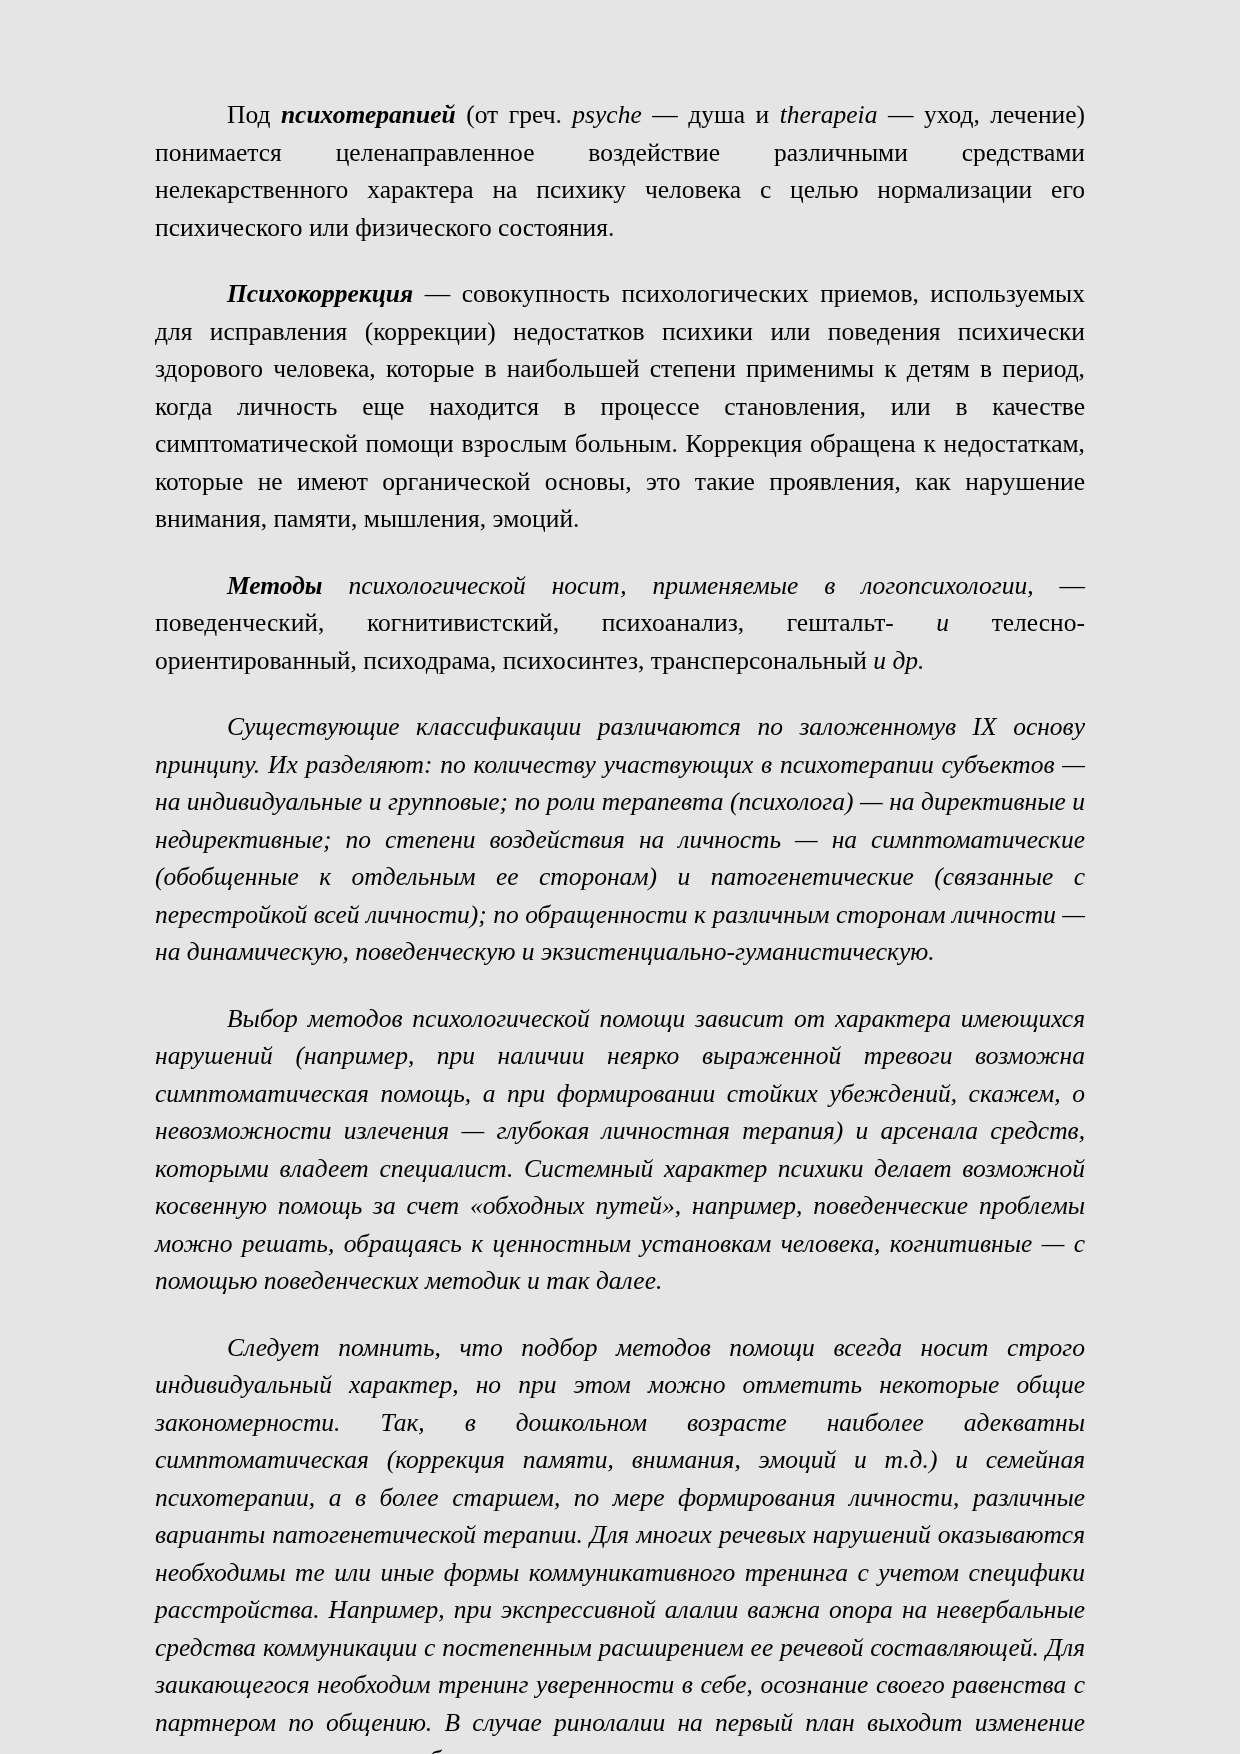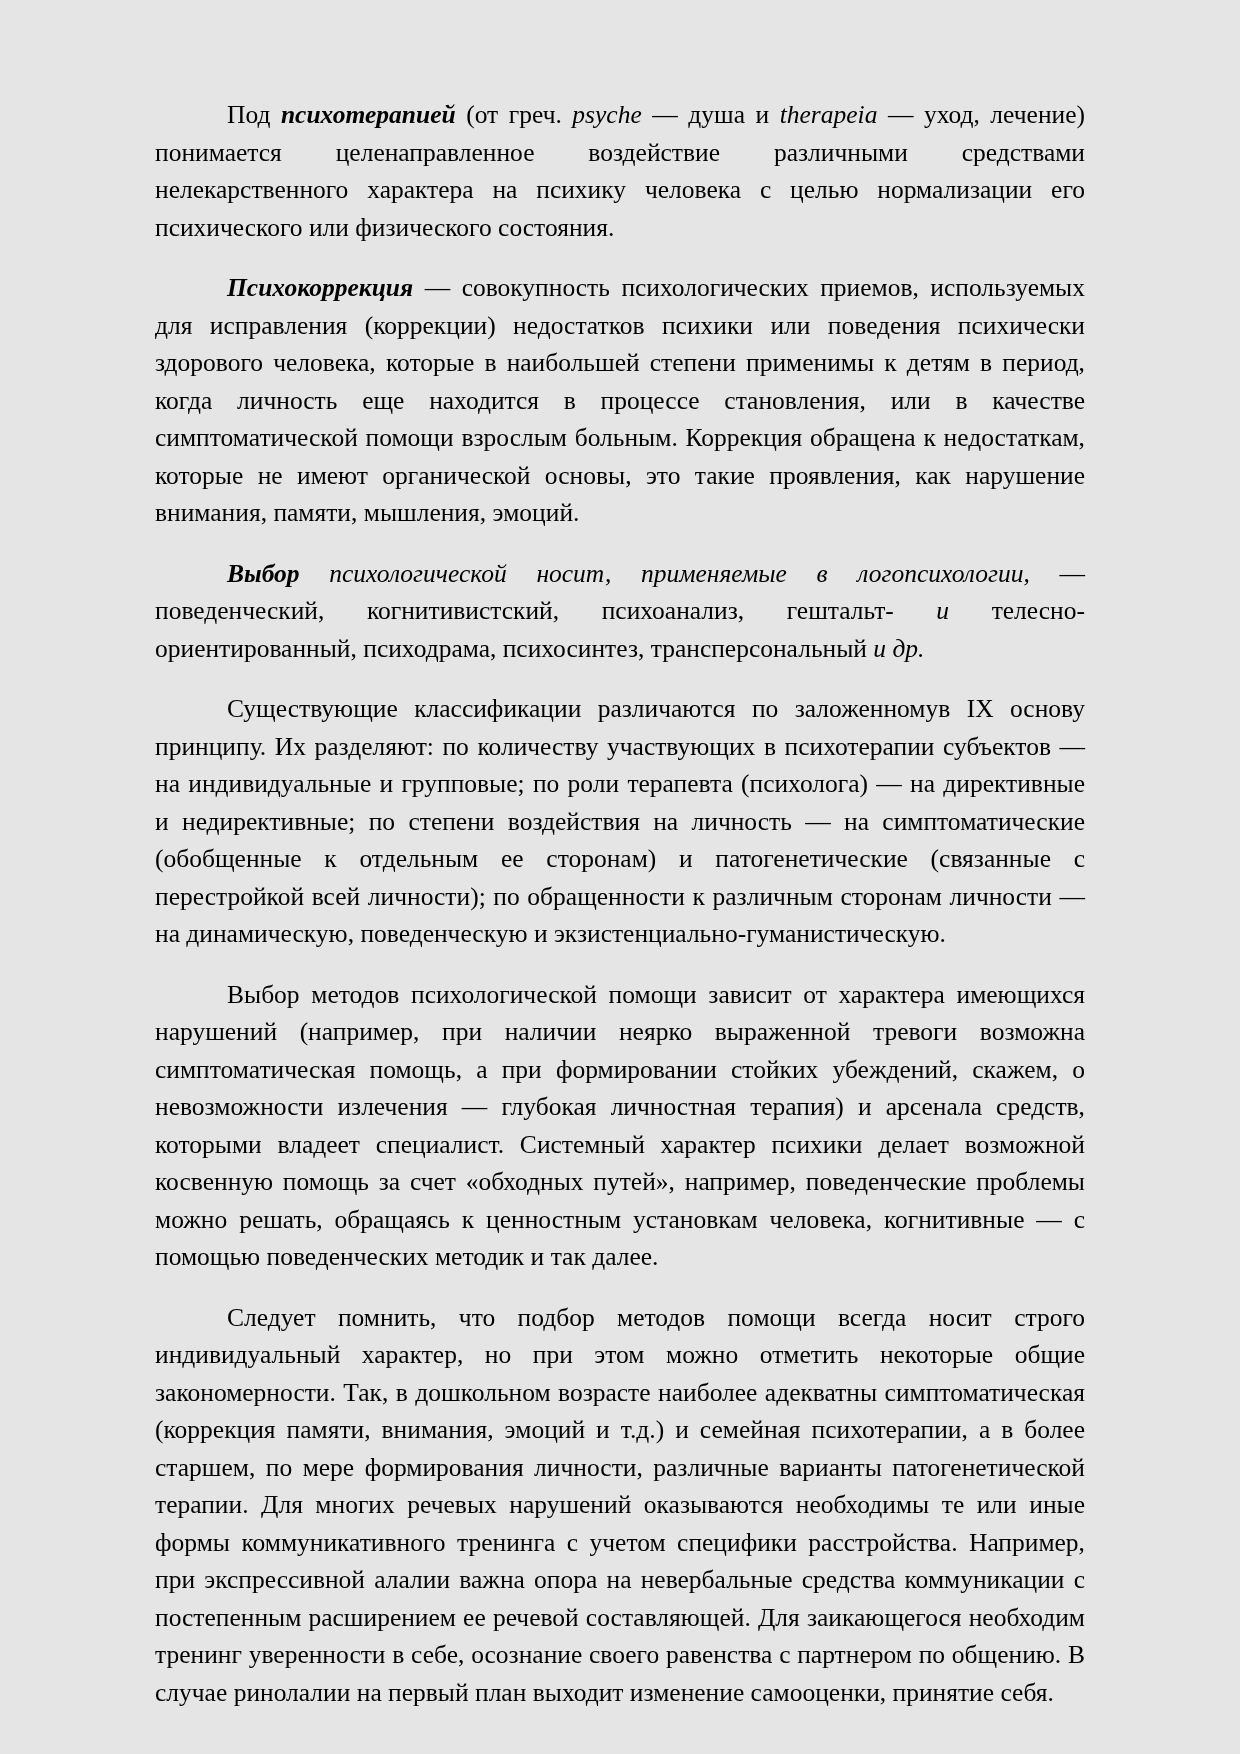--- a/index.html
+++ b/index.html
@@ -30,38 +30,39 @@
     margin: 0 0 0 0;
     text-align: justify;
     text-justify: inter-word;
     text-indent: 72px;
     font-size: 25.5px;
     line-height: 37.5px;
     hyphens: none;
     word-spacing: 0px;
   }
   p.para + p.para {
-    margin-top: 23px;
+    margin-top: 29px;
   }
   p.gap-large {
     margin-top: 48px;
+    font-style: italic;
   }
   .bi {
     font-weight: bold;
     font-style: italic;
   }
   .it {
     font-style: italic;
   }
 </style>
 </head>
 <body>
 
 <div class="page">
   <div class="text-column" id="text-column">
       <p class="para"><span>Под </span><span class="bi">психотерапией</span><span> (от греч. </span><span class="it">psyche</span><span> — душа и </span><span class="it">therapeia</span><span> — уход, лечение) понимается целенаправленное воздействие различными средствами нелекарственного характера на психику человека с целью нормализации его психического или физического состояния.</span></p>
       <p class="para"><span class="bi">Психокоррекция</span><span> — совокупность психологических приемов, используемых для исправления (коррекции) недостатков психики или поведения психически здорового человека, которые в наибольшей степени применимы к детям в период, когда личность еще находится в процессе становления, или в качестве симптоматической помощи взрослым больным. Коррекция обращена к недостаткам, которые не имеют органической основы, это такие проявления, как нарушение внимания, памяти, мышления, эмоций.</span></p>
-      <p class="para"><span class="bi">Выбор</span><span class="it"> психологической носит, применяемые в логопсихологии,</span><span> — поведенческий, когнитивистский, психоанализ, гештальт- </span><span class="it">и</span><span> телесно-ориентированный, психодрама, психосинтез, трансперсональный </span><span class="it">и др.</span></p>
+      <p class="para"><span class="bi">Методы</span><span class="it"> психологической носит, применяемые в логопсихологии,</span><span> — поведенческий, когнитивистский, психоанализ, гештальт- </span><span class="it">и</span><span> телесно-ориентированный, психодрама, психосинтез, трансперсональный </span><span class="it">и др.</span></p>
       <p class="para gap-large"><span>Существующие классификации различаются по заложенномув IX основу принципу. Их разделяют: по количеству участвующих в психотерапии субъектов — на индивидуальные и групповые; по роли терапевта (психолога) — на директивные и недирективные; по степени воздействия на личность — на симптоматические (обобщенные к отдельным ее сторонам) и патогенетические (связанные с перестройкой всей личности); по обращенности к различным сторонам личности — на динамическую, поведенческую и экзистенциально-гуманистическую.</span></p>
       <p class="para gap-large"><span>Выбор методов психологической помощи зависит от характера имеющихся нарушений (например, при наличии неярко выраженной тревоги возможна симптоматическая помощь, а при формировании стойких убеждений, скажем, о невозможности излечения — глубокая личностная терапия) и арсенала средств, которыми владеет специалист. Системный характер психики делает возможной косвенную помощь за счет «обходных путей», например, поведенческие проблемы можно решать, обращаясь к ценностным установкам человека, когнитивные — с помощью поведенческих методик и так далее.</span></p>
       <p class="para gap-large"><span>Следует помнить, что подбор методов помощи всегда носит строго индивидуальный характер, но при этом можно отметить некоторые общие закономерности. Так, в дошкольном возрасте наиболее адекватны симптоматическая (коррекция памяти, внимания, эмоций и т.д.) и семейная психотерапии, а в более старшем, по мере формирования личности, различные варианты патогенетической терапии. Для многих речевых нарушений оказываются необходимы те или иные формы коммуникативного тренинга с учетом специфики расстройства. Например, при экспрессивной алалии важна опора на невербальные средства коммуникации с постепенным расширением ее речевой составляющей. Для заикающегося необходим тренинг уверенности в себе, осознание своего равенства с партнером по общению. В случае ринолалии на первый план выходит изменение самооценки, принятие себя.</span></p>
     </div>
 </div>
 
 </body></html>

